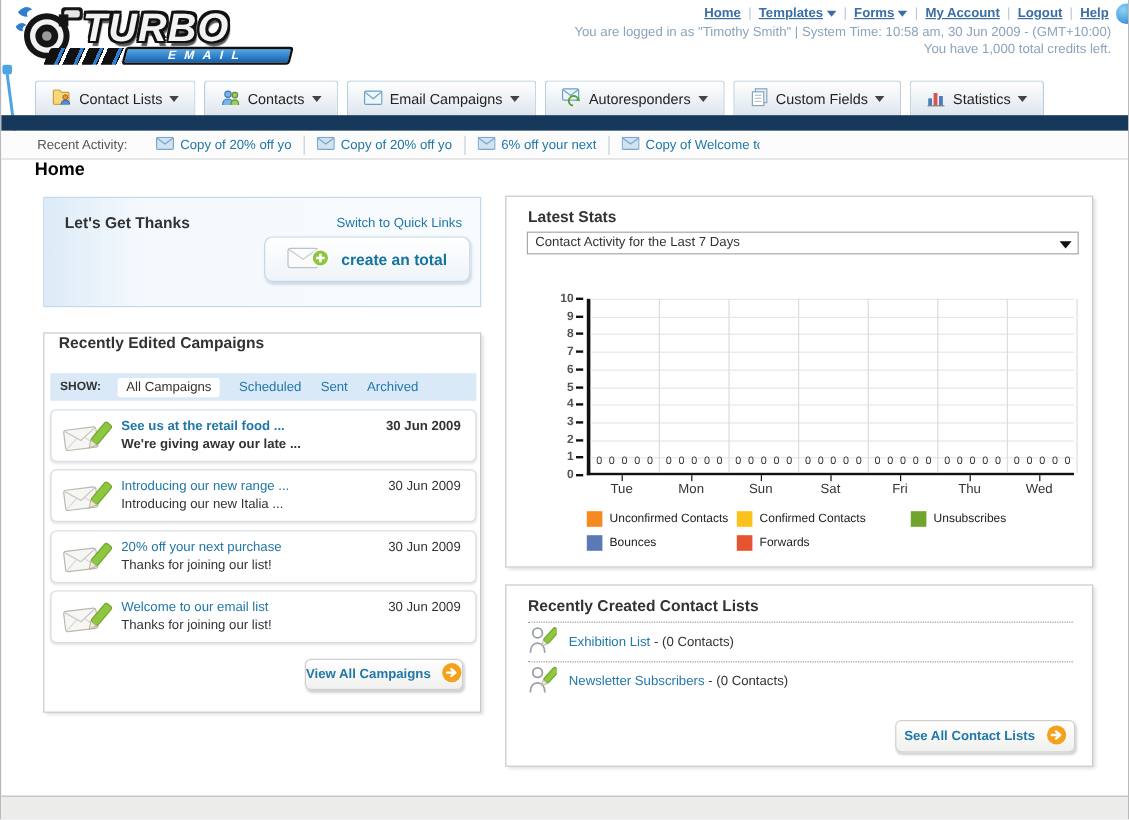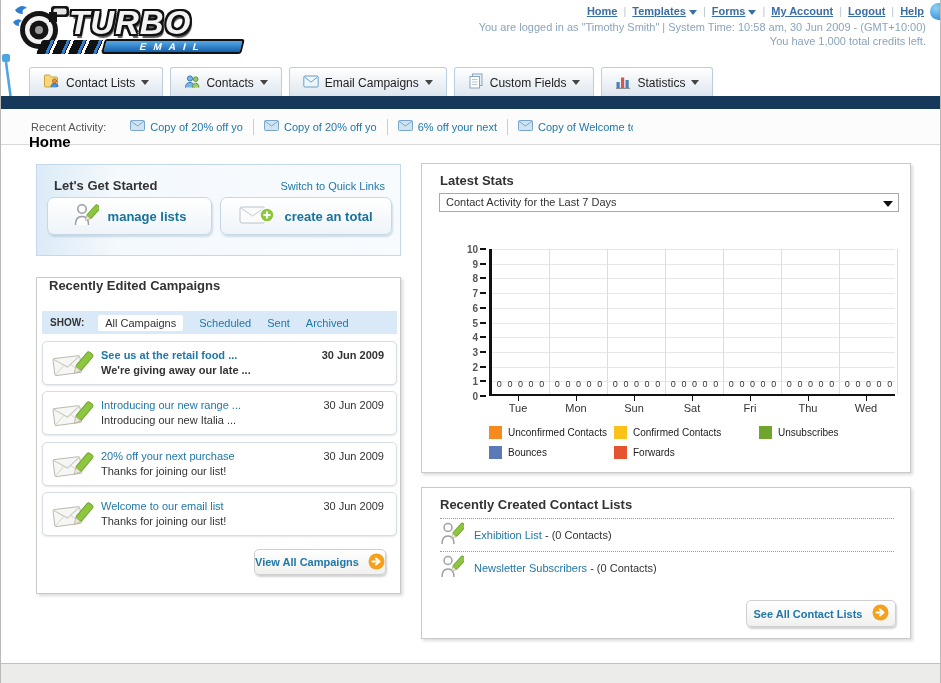--- a/index.html
+++ b/index.html
@@ -33,21 +33,21 @@
 
   
   .tabs { position:absolute; left:28px; top:67px; display:flex; gap:7px; }
   .tab { height:30px; display:flex; align-items:center; padding:0 13px; gap:6px; cursor:pointer;
          background:linear-gradient(#ffffff,#e7edf3 70%,#dce4ec); border:1px solid #b9cfdf; border-bottom:none;
          border-radius:3px 3px 0 0; font-size:12px; color:#222; white-space:nowrap; }
   .tab .caret { width:0; height:0; border-left:4px solid transparent; border-right:4px solid transparent; border-top:5px solid #444; }
   .navy-bar { position:absolute; left:0; top:96px; width:100%; height:13px; background:#16385a; }
 
   
-  .activity-bar { position:absolute; left:0; top:109px; width:100%; height:36px; background:#fcfcfc;
+  .activity-bar { position:absolute; left:0; top:109px; width:100%; height:24px; background:#fcfcfc;
                   border-bottom:1px solid #d9d9d9; display:flex; align-items:center; font-size:11px; }
   .activity-label { color:#555; margin-left:30px; margin-right:14px; }
   .activity-item { display:flex; align-items:center; gap:5px; padding:0 10px; height:16px; border-left:1px solid #ccc; }
   .activity-item:first-of-type { border-left:none; }
   .activity-item a { color:#2178a8; text-decoration:none; white-space:nowrap; overflow:hidden; max-width:95px; display:inline-block; cursor:pointer; }
 
   
   .page-title { position:absolute; left:28px; top:133px; font-size:15px; font-weight:bold; color:#000; }
 
   .panel { position:absolute; background:#fff; border:1px solid #c9c9c9; box-shadow:2px 2px 3px rgba(0,0,0,0.14); }
@@ -170,20 +170,30 @@
       </div>
       <div class="tab">
         <span><svg width="16" height="13" viewBox="0 0 16 13">
             <rect x="0.8" y="1" width="14.4" height="11" rx="1.2" fill="#eef6fd" stroke="#6b9fc4"></rect>
             <path d="M1.5 2 L8 7.2 L14.5 2" fill="none" stroke="#6b9fc4"></path>
           </svg></span>
         <span>Email Campaigns</span>
         <span class="caret"></span>
       </div>
       <div class="tab">
+        <span><svg width="17" height="16" viewBox="0 0 17 16">
+            <rect x="0.8" y="1" width="13.4" height="9.5" rx="1.2" fill="#eef6fd" stroke="#6b9fc4"></rect>
+            <path d="M1.5 2 L7.5 6.5 L13.5 2" fill="none" stroke="#6b9fc4"></path>
+            <path d="M9.5 15 a4 4 0 1 1 4.5-4.5" fill="none" stroke="#5aa332" stroke-width="1.7"></path>
+            <path d="M14.6 8 l0.6 3.4 -3.4-0.6 z" fill="#5aa332"></path>
+          </svg></span>
+        <span>Autoresponders</span>
+        <span class="caret"></span>
+      </div>
+      <div class="tab">
         <span><svg width="16" height="16" viewBox="0 0 16 16">
             <rect x="4.5" y="1" width="9.5" height="11.5" fill="#e7eef5" stroke="#8aa6bd"></rect>
             <rect x="2" y="3.5" width="9.5" height="11.5" fill="#fff" stroke="#8aa6bd"></rect>
             <path d="M4 6.5 h5.5 M4 9 h5.5 M4 11.5 h5.5" stroke="#b7c7d6"></path>
           </svg></span>
         <span>Custom Fields</span>
         <span class="caret"></span>
       </div>
       <div class="tab">
         <span><svg width="16" height="15" viewBox="0 0 16 15">
@@ -228,35 +238,22 @@
               <path d="M1 1.2 L7.5 6 L14 1.2" fill="none" stroke="#7aa7c9"></path>
             </svg></span>
           <a>Copy of Welcome to</a>
         </span>
       </span>
   </div>
 
   <div class="page-title">Home</div>
 
   <div class="panel get-started">
-    <div class="panel-title gs-title">Let's Get Started</div>
+    <div class="panel-title gs-title">Let's Get Thanks</div>
     <a class="gs-switch">Switch to Quick Links</a>
-    <div class="gs-btn gs-btn1">
-      <span>
-        <svg width="26" height="26" viewBox="0 0 26 26">
-          <circle cx="9" cy="7" r="4.2" fill="#fff" stroke="#9aa0a6" stroke-width="1.6"></circle>
-          <path d="M2.5 23 c0-6 3-8.5 6.5-8.5 s6.5 2.5 6.5 8.5" fill="#fff" stroke="#9aa0a6" stroke-width="1.6"></path>
-          <g transform="rotate(42 18 12)">
-            <rect x="15.5" y="1" width="5.5" height="15" rx="1.8" fill="#8dc63f" stroke="#74a52f"></rect>
-            <path d="M15.8 16 h5 l-2.5 4.5 z" fill="#f0ecd9" stroke="#b9b099" stroke-width="0.7"></path>
-          </g>
-        </svg>
-      </span>
-      <span>manage lists</span>
-    </div>
     <div class="gs-btn gs-btn2">
       <span>
         <svg width="36" height="24" viewBox="0 0 36 24">
           <rect x="1" y="4" width="25" height="16" rx="2" fill="#fbfbf9" stroke="#b9c4cc"></rect>
           <path d="M2 5 L13.5 13 L25 5" fill="none" stroke="#c3ccd3"></path>
           <circle cx="28" cy="12" r="7" fill="#8dc63f" stroke="#fff" stroke-width="1.4"></circle>
           <path d="M28 8.5 v7 M24.5 12 h7" stroke="#fff" stroke-width="2.2"></path>
         </svg>
       </span>
       <span>create an total</span>

